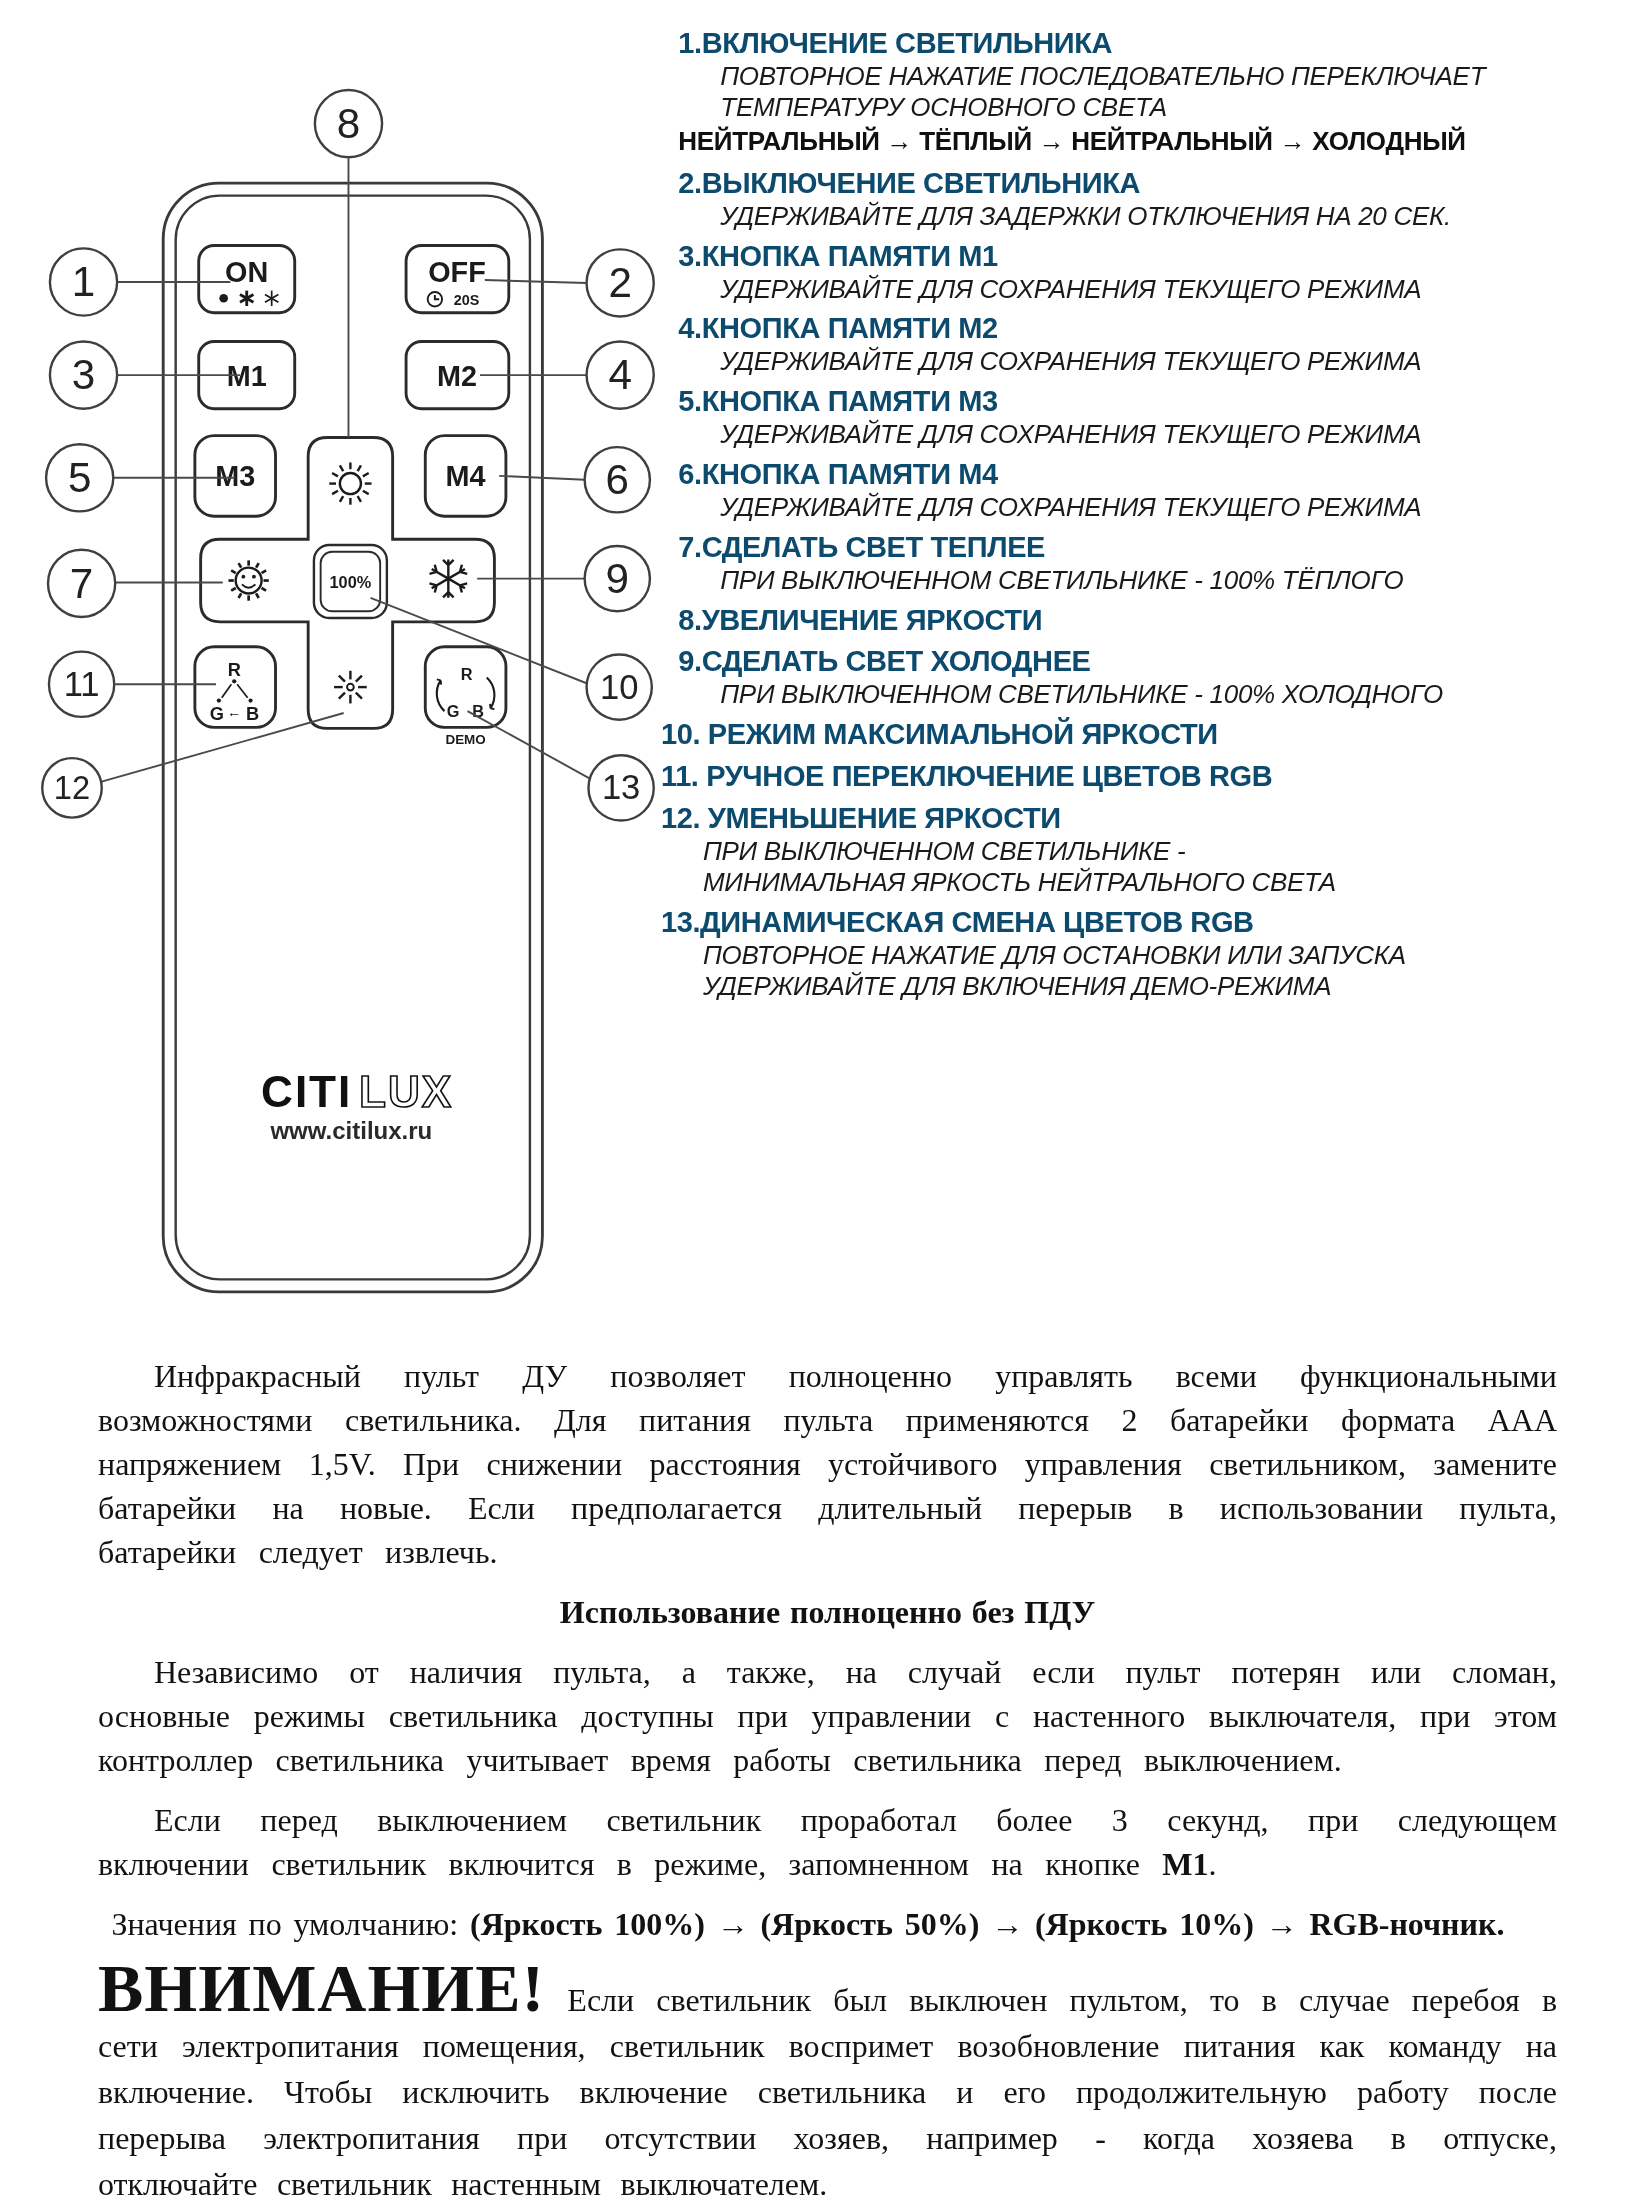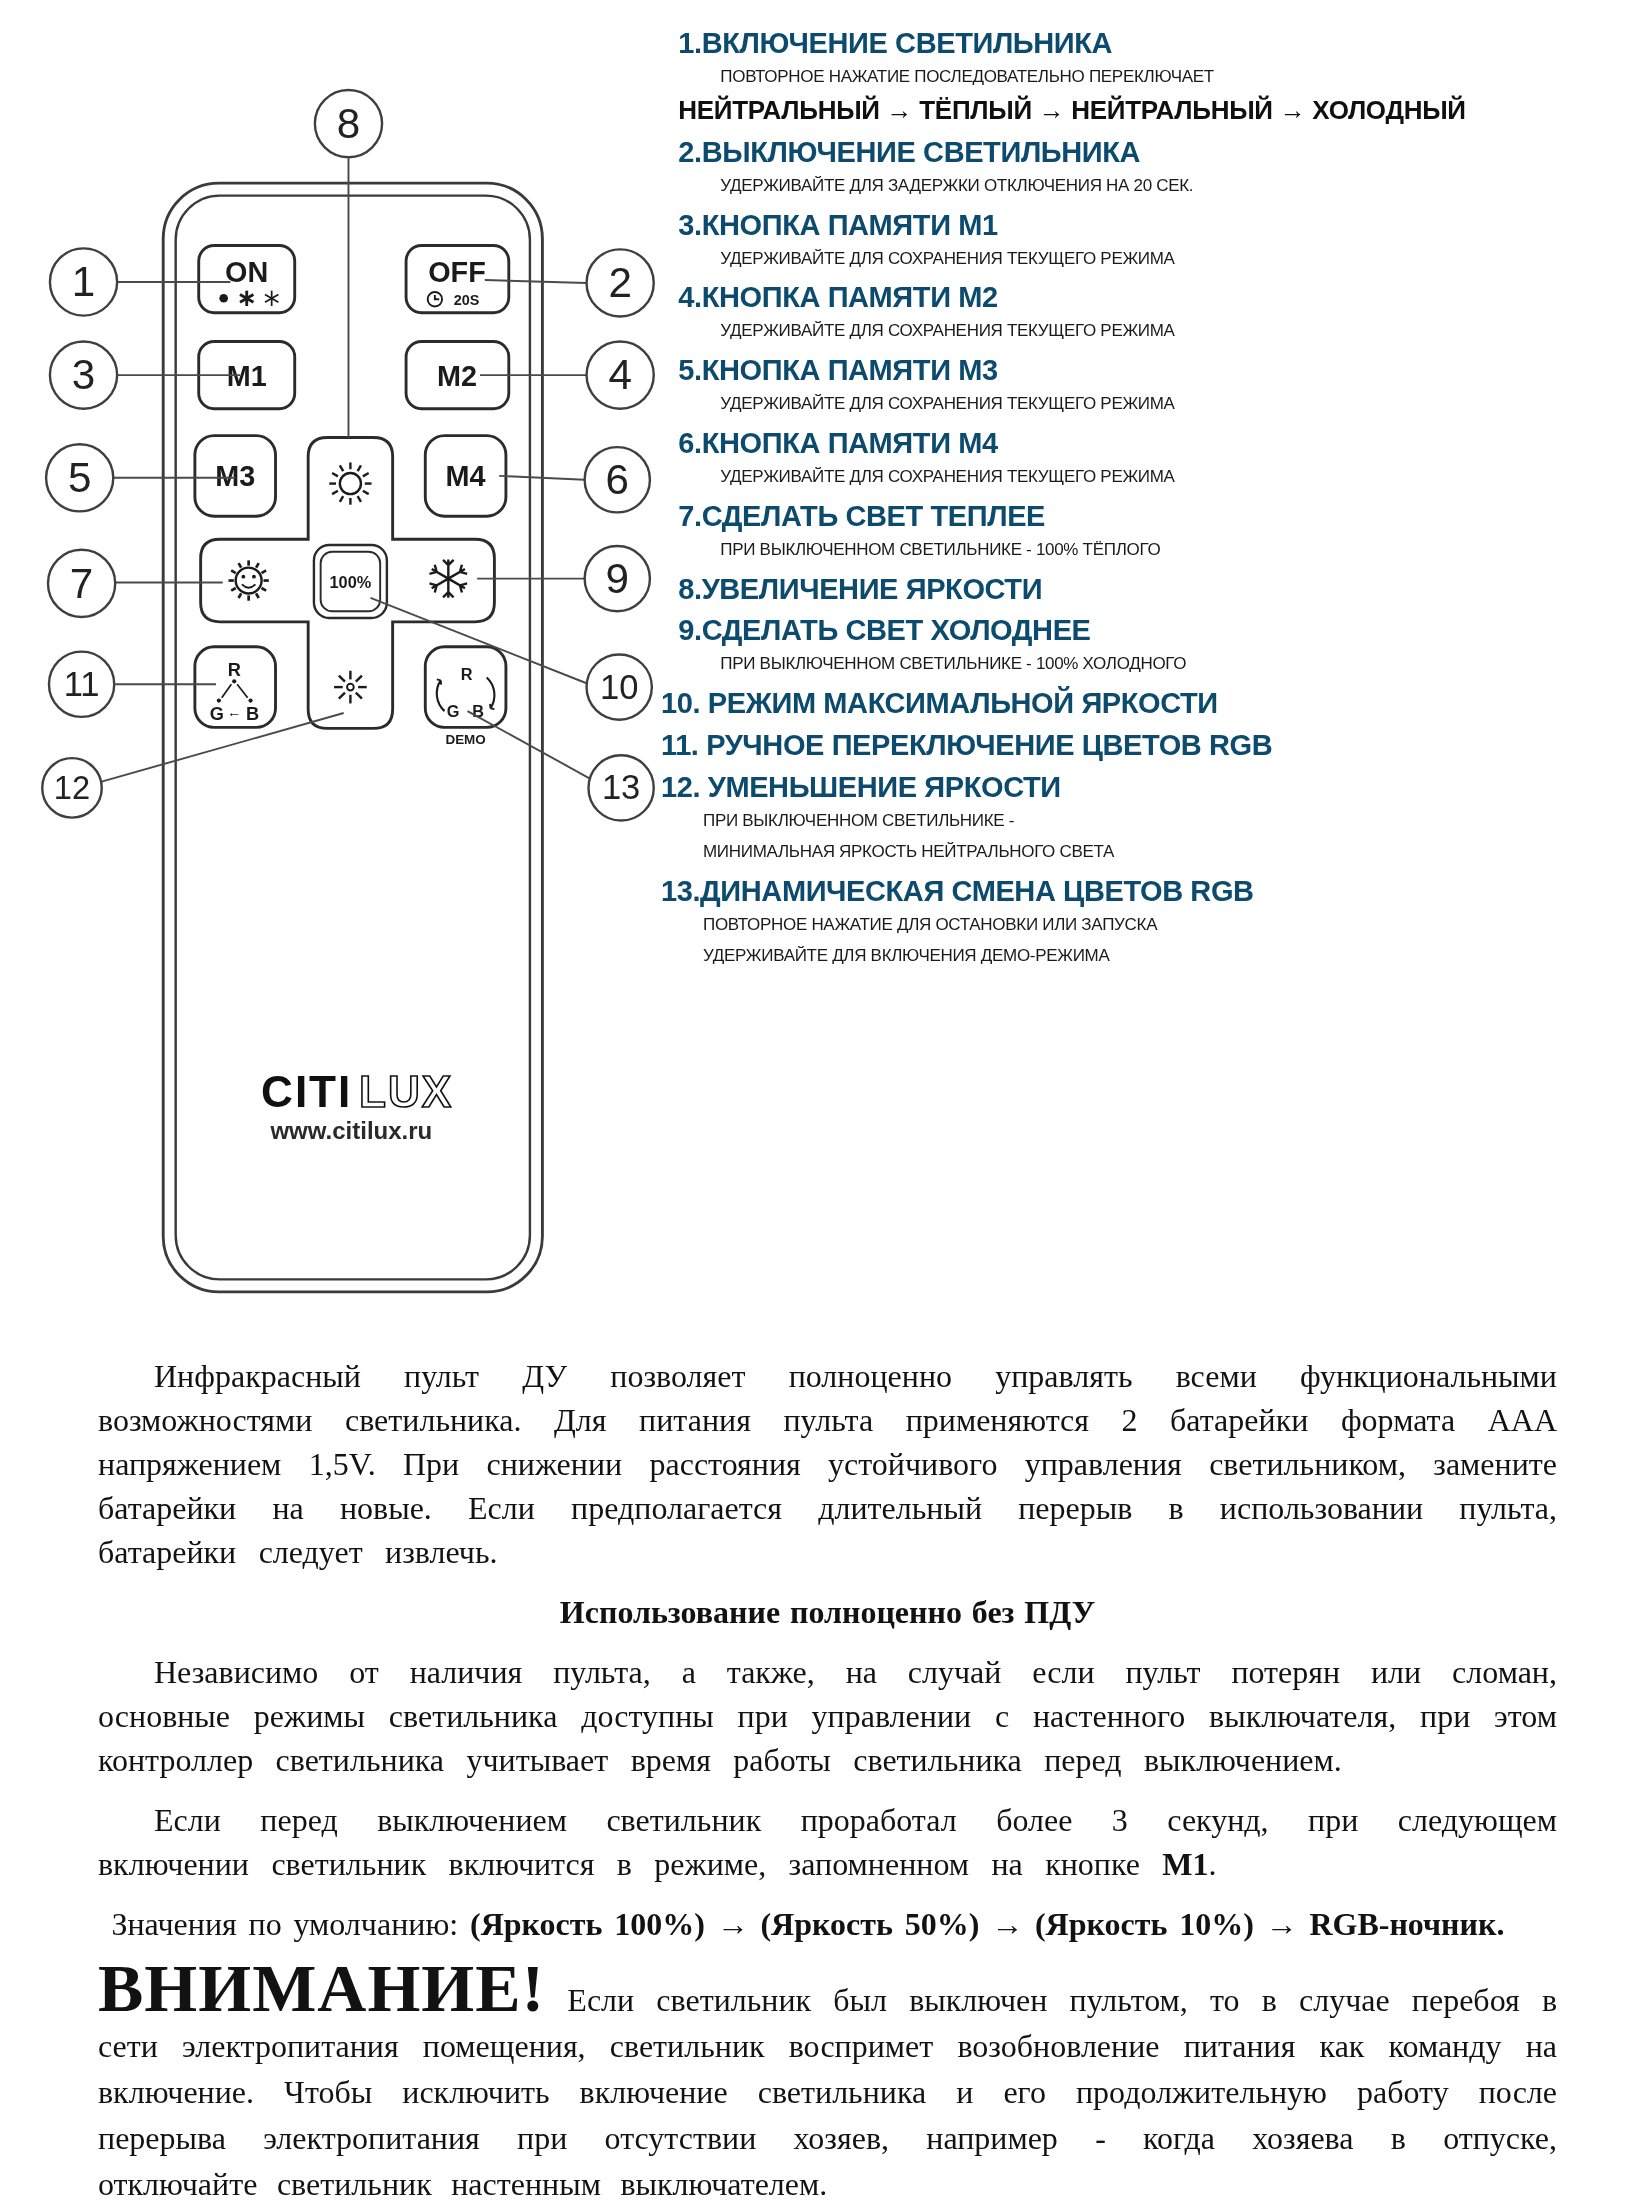--- a/index.html
+++ b/index.html
@@ -11,21 +11,21 @@
   
   .remote-wrap{position:absolute;left:0;top:0;width:672px;height:1355px;}
   svg text{font-family:"Liberation Sans",sans-serif;}
   .btn-label{font-weight:700;fill:#1b1b1b;text-anchor:middle;}
   .callout-num{fill:#222;text-anchor:middle;font-weight:400;}
   
   .list{position:absolute;left:661px;top:25px;width:922px;}
   .item{margin-bottom:5.8px;}
   .item.num1{padding-left:17.3px;}
   .item-title{font-weight:700;font-size:29px;line-height:36px;letter-spacing:-0.4px;color:#0c4a6e;}
-  .sub{font-size:17px;line-height:31px;margin-left:42px;letter-spacing:-0.3px;color:#1a1a1a;}
+  .sub{font-style:italic;font-size:26px;line-height:31px;margin-left:42px;letter-spacing:-0.3px;color:#1a1a1a;}
   .sub.strong{font-style:normal;font-weight:700;font-size:26px;line-height:36px;margin-left:0;color:#101010;}
   
   .bodytext{
     position:absolute;left:82px;top:1338px;width:1491px;
     font-family:"Liberation Serif",serif;font-size:32px;line-height:44px;
     text-align:justify;color:#121212;
   }
   .bodytext p{margin:16px;word-spacing:14.4px;}
   .bodytext p.indent{text-indent:56px;}
   .bodytext p.small-indent{text-indent:13.4px;}
@@ -342,20 +342,21 @@
     <text x="374" y="1152" font-size="46" font-weight="800" letter-spacing="2" fill="#ffffff" stroke="#101010" stroke-width="1.7">LUX</text>
     <text x="366" y="1186" font-size="25" font-weight="700" fill="#2a2a2a" text-anchor="middle">www.citilux.ru</text>
   </g>
 </svg>
 </div>
 
 <div class="list">
     <div class="item num1">
       <div class="item-title">1.ВКЛЮЧЕНИЕ СВЕТИЛЬНИКА</div>
       <div class="sub">ПОВТОРНОЕ НАЖАТИЕ ПОСЛЕДОВАТЕЛЬНО ПЕРЕКЛЮЧАЕТ</div>
+      <div class="sub">ТЕМПЕРАТУРУ ОСНОВНОГО СВЕТА</div>
       <div class="sub strong">НЕЙТРАЛЬНЫЙ → ТЁПЛЫЙ → НЕЙТРАЛЬНЫЙ → ХОЛОДНЫЙ</div>
     </div>
     <div class="item num1">
       <div class="item-title">2.ВЫКЛЮЧЕНИЕ СВЕТИЛЬНИКА</div>
       <div class="sub">УДЕРЖИВАЙТЕ ДЛЯ ЗАДЕРЖКИ ОТКЛЮЧЕНИЯ НА 20 СЕК.</div>
     </div>
     <div class="item num1">
       <div class="item-title">3.КНОПКА ПАМЯТИ М1</div>
       <div class="sub">УДЕРЖИВАЙТЕ ДЛЯ СОХРАНЕНИЯ ТЕКУЩЕГО РЕЖИМА</div>
     </div>

